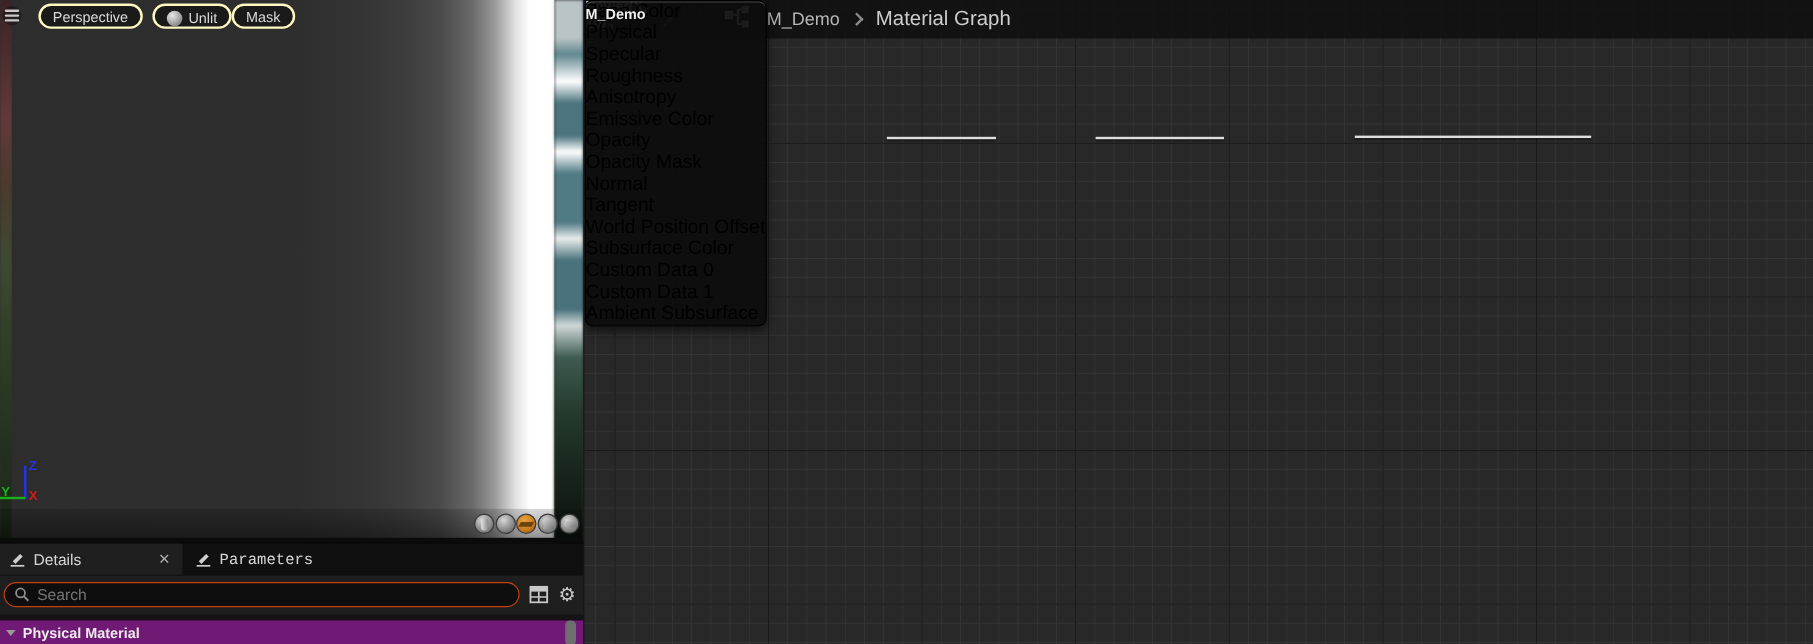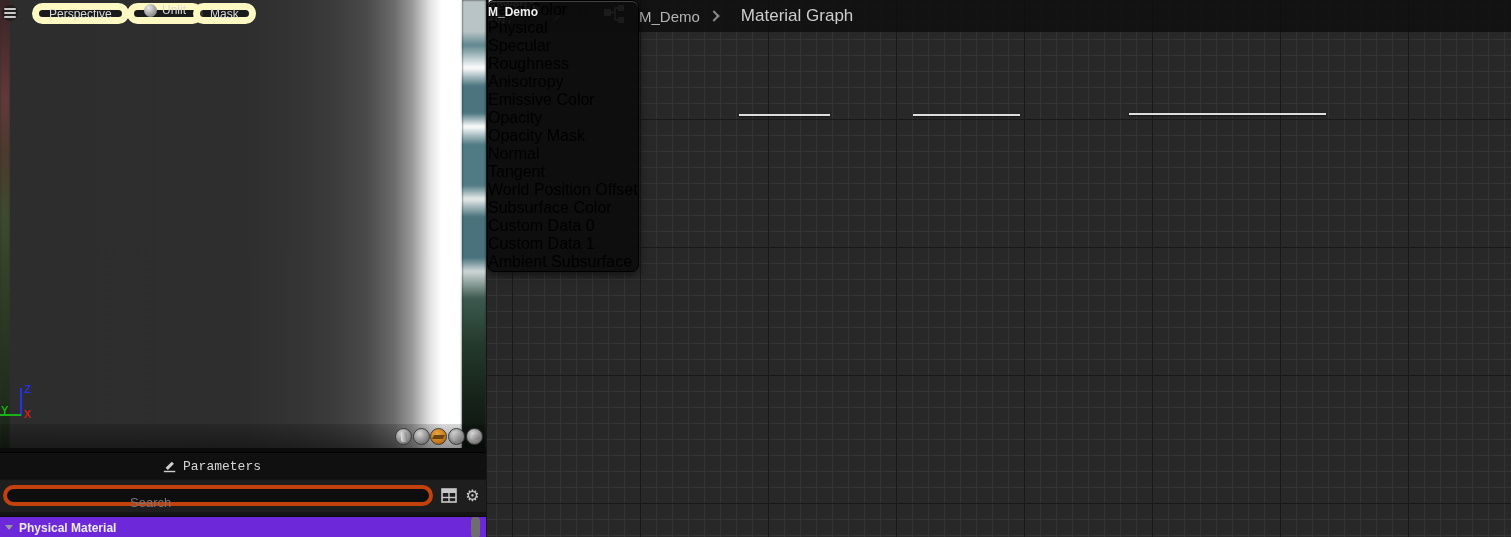--- a/index.html
+++ b/index.html
@@ -24,21 +24,21 @@
   .vp-bottom-shade { left:0; top:424px; width:486px; height:24px;
     background:linear-gradient(to bottom, rgba(0,0,0,0.15), rgba(0,0,0,0.42)); }
   .vp-bottom-bar { left:0; top:448px; width:486px; height:4px; background:#0b0b0b; }
 
   .hamburger { left:2px; top:5px; width:16px; height:16px; border-radius:8px;
     display:flex; flex-direction:column; justify-content:center; gap:2px; padding:0 2px;
     background:rgba(20,20,20,.55); cursor:pointer; }
   .hamburger i { display:block; height:2px; background:#c9c9c9; border-radius:1px; }
 
   .vp-pill { top:3px; height:21px; border-radius:11px; background:rgba(24,24,24,.88);
-    border:7px solid #fef9c3; color:#d9d9d9; font-size:12px; display:flex; align-items:center;
+    border:2px solid #fef9c3; color:#d9d9d9; font-size:12px; display:flex; align-items:center;
     padding:0 10px; gap:5px; cursor:pointer; white-space:nowrap; }
   .pill-persp { left:32px; }
   .pill-unlit { left:127px;align-items:flex-end; }
   .pill-show  { left:193px; }
   .lit-ball { width:13px; height:13px; border-radius:50%;
     background:radial-gradient(circle at 35% 30%, #e8e8e8, #9a9a9a 60%, #6f6f6f); }
 
   .gz-z-line { left:20px; top:388px; width:2px; height:28px; background:#2433e8; }
   .gz-y-line { left:0;  top:414px; width:21px; height:2px; background:#19b219; }
   .gz-z { left:24px; top:383px; color:#2433e8; font-size:11px; font-weight:bold; }
@@ -61,29 +61,29 @@
   
   #details { left:0; top:452px; width:486px; height:85px; background:#141414; border-top:1px solid #000; }
   .tabbar { left:0; top:0; width:486px; height:26px; background:#101010; }
   .tab { height:26px; display:flex; align-items:center; gap:6px; padding:0 8px; cursor:pointer; }
   .tab-details { left:0; top:0; width:152px; background:#1f1f1f; }
   .tab-params  { left:155px; top:0; width:140px; background:transparent;font-family:Liberation Mono, monospace; }
   .tab .tlabel { font-size:13px; color:#d6d6d6; }
   .tab-close { margin-left:auto; color:#ababab; font-size:12px; cursor:pointer; padding:0 2px; }
   .searchrow { left:0; top:27px; width:486px; height:32px; background:#1e1e1e; display:block; }
   .searchbox { position:absolute; left:3px; top:5px; width:430px; height:21px; border-radius:11px;
-    background:#0e0e0e; border:4px solid #c2410c; display:flex; align-items:center; padding:0 8px; gap:6px;flex-direction:column; }
+    background:#0e0e0e; border:1px solid #c2410c; display:flex; align-items:center; padding:0 8px; gap:6px; }
   .searchbox input { flex:1; background:transparent; border:none; outline:none;
     color:#cfcfcf; font-size:13px; font-family:"Liberation Sans",sans-serif; }
   .searchbox input::placeholder { color:#767676; }
   .sr-icon { position:absolute; top:6px; width:19px; height:19px; display:flex;
     align-items:center; justify-content:center; cursor:pointer; color:#c6c6c6; }
   .sr-table { left:439px; }
   .sr-gear  { left:463px; font-size:16px; }
-  .sectionhdr { left:0; top:63px; width:486px; height:22px; background:#6d28d9;
+  .sectionhdr { left:0; top:63px; width:486px; height:22px; background:#701a75;
     border-top:1px solid #0a0a0a; display:flex; align-items:center; padding-left:5px; gap:6px; }
   .sec-arrow { width:0; height:0; border-left:4px solid transparent; border-right:4px solid transparent;
     border-top:5px solid #9a9a9a; }
   .sec-label { font-size:12px; font-weight:bold; color:#ececec; }
   .dscroll { left:471px; top:64px; width:9px; height:21px; background:#6e6e6e; border-radius:4px; }
 
   
   #graph { left:487px; top:0; width:1024px; height:537px; background-color:#282828;
     background-image:
       linear-gradient(90deg,#191919 1px,transparent 1px),
@@ -95,21 +95,21 @@
   .corner-marker { left:0; top:0; width:13px; height:10px; background:#2e6bd6;
     clip-path:polygon(0 0,100% 0,55% 100%,0 100%); }
   .gtoolbar { left:0; top:0; width:1024px; height:32px; background:rgba(13,13,13,.82);
     display:flex; align-items:center; }
   .nav-arrow { width:26px; display:flex; justify-content:center; cursor:pointer; }
   .nav-back { margin-left:12px; } .nav-fwd { margin-left:12px; }
   .gicon { margin-left:40px; cursor:default; }
   .bc-root { margin-left:14px; font-size:15px; color:#b5b5b5; cursor:pointer; }
   .bc-sep { margin-left:10px; width:8px; height:8px; border-right:2px solid #8a8a8a;
     border-top:2px solid #8a8a8a; transform:rotate(45deg); }
-  .bc-title { margin-left:23px; font-size:17px; color:#cdcdcd; }
+  .bc-title { margin-left:12px; font-size:17px; color:#cdcdcd; }
 
   .wire { height:2px; background:#dedede; box-shadow:0 1px 2px rgba(0,0,0,.5); }
   .w1 { left:252px; top:114px; width:91px; }
   .w2 { left:426px; top:114px; width:107px; }
   .w3 { left:642px; top:113px; width:197px; }
 
   .node { position:absolute; background:rgba(13,13,13,.94); border:1px solid #000;
     border-radius:7px; box-shadow:0 3px 9px rgba(0,0,0,.55); }
   .nhead { position:absolute; left:0; top:0; right:0; height:21px; border-radius:6px 6px 0 0;
     display:flex; align-items:center; box-shadow:inset 0 1px 0 rgba(255,255,255,.22); cursor:move; }
@@ -160,20 +160,28 @@
     <div class="abs mesh-btn mb-3">
         <span class="glyph"></span>
       </div>
     <div class="abs mesh-btn mb-4">
         <span class="glyph"></span>
       </div>
   </div>
 
   <div id="details" class="abs">
     <div class="abs tabbar">
+      <div class="abs tab tab-details">
+        <svg width="14" height="14" viewBox="0 0 16 16">
+          <path d="M3 10 L10 3 L12.5 5.5 L5.5 12.5 Z" fill="#cfcfcf"></path>
+          <rect x="1" y="13.5" width="13" height="1.6" fill="#cfcfcf"></rect>
+        </svg>
+        <span class="tlabel">Details</span>
+        <span class="tab-close">✕</span>
+      </div>
       <div class="abs tab tab-params">
         <svg width="14" height="14" viewBox="0 0 16 16">
           <path d="M3 10 L10 3 L12.5 5.5 L5.5 12.5 Z" fill="#cfcfcf"></path>
           <rect x="1" y="13.5" width="13" height="1.6" fill="#cfcfcf"></rect>
         </svg>
         <span class="tlabel">Parameters</span>
       </div>
     </div>
 
     <div class="abs searchrow">

